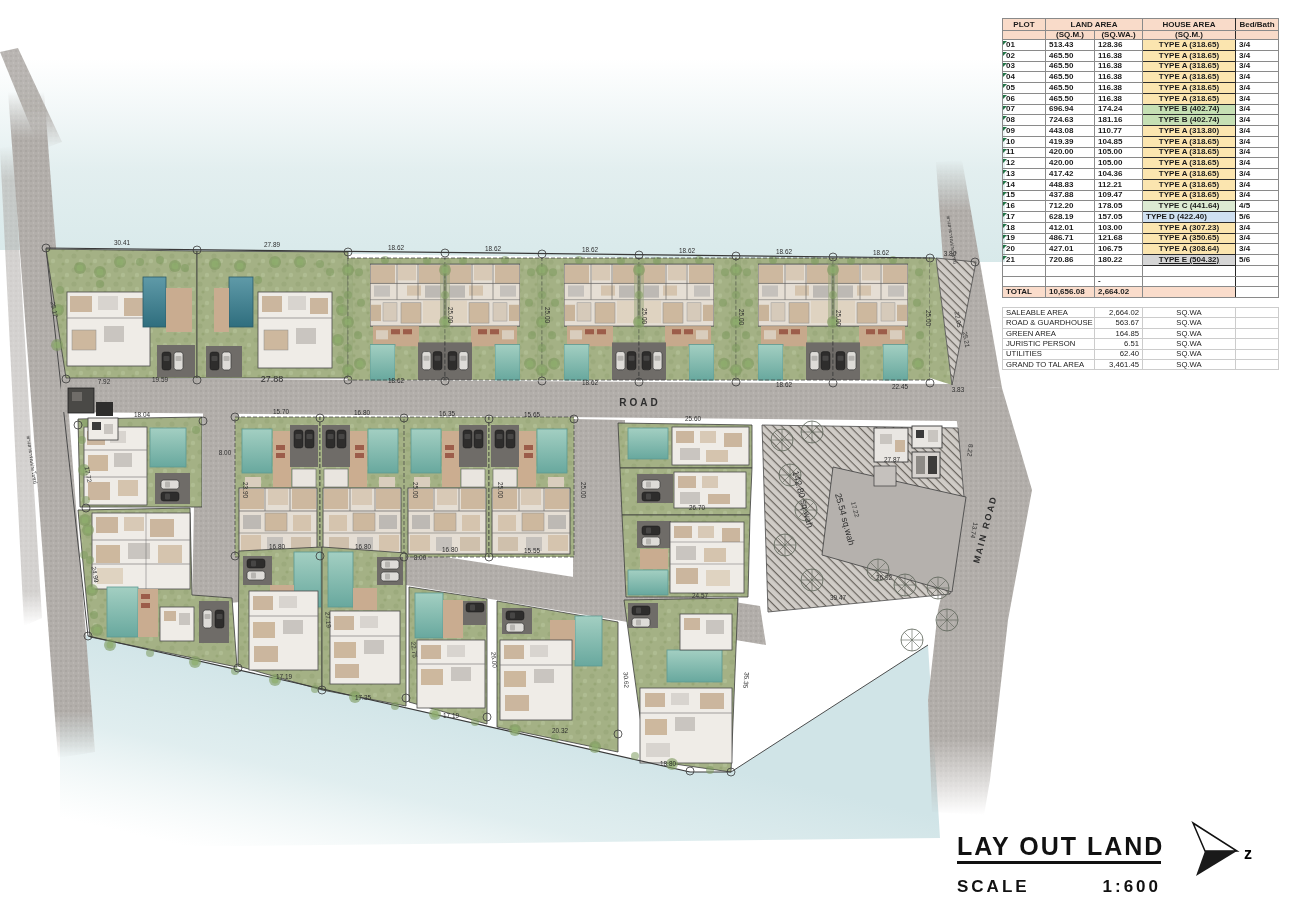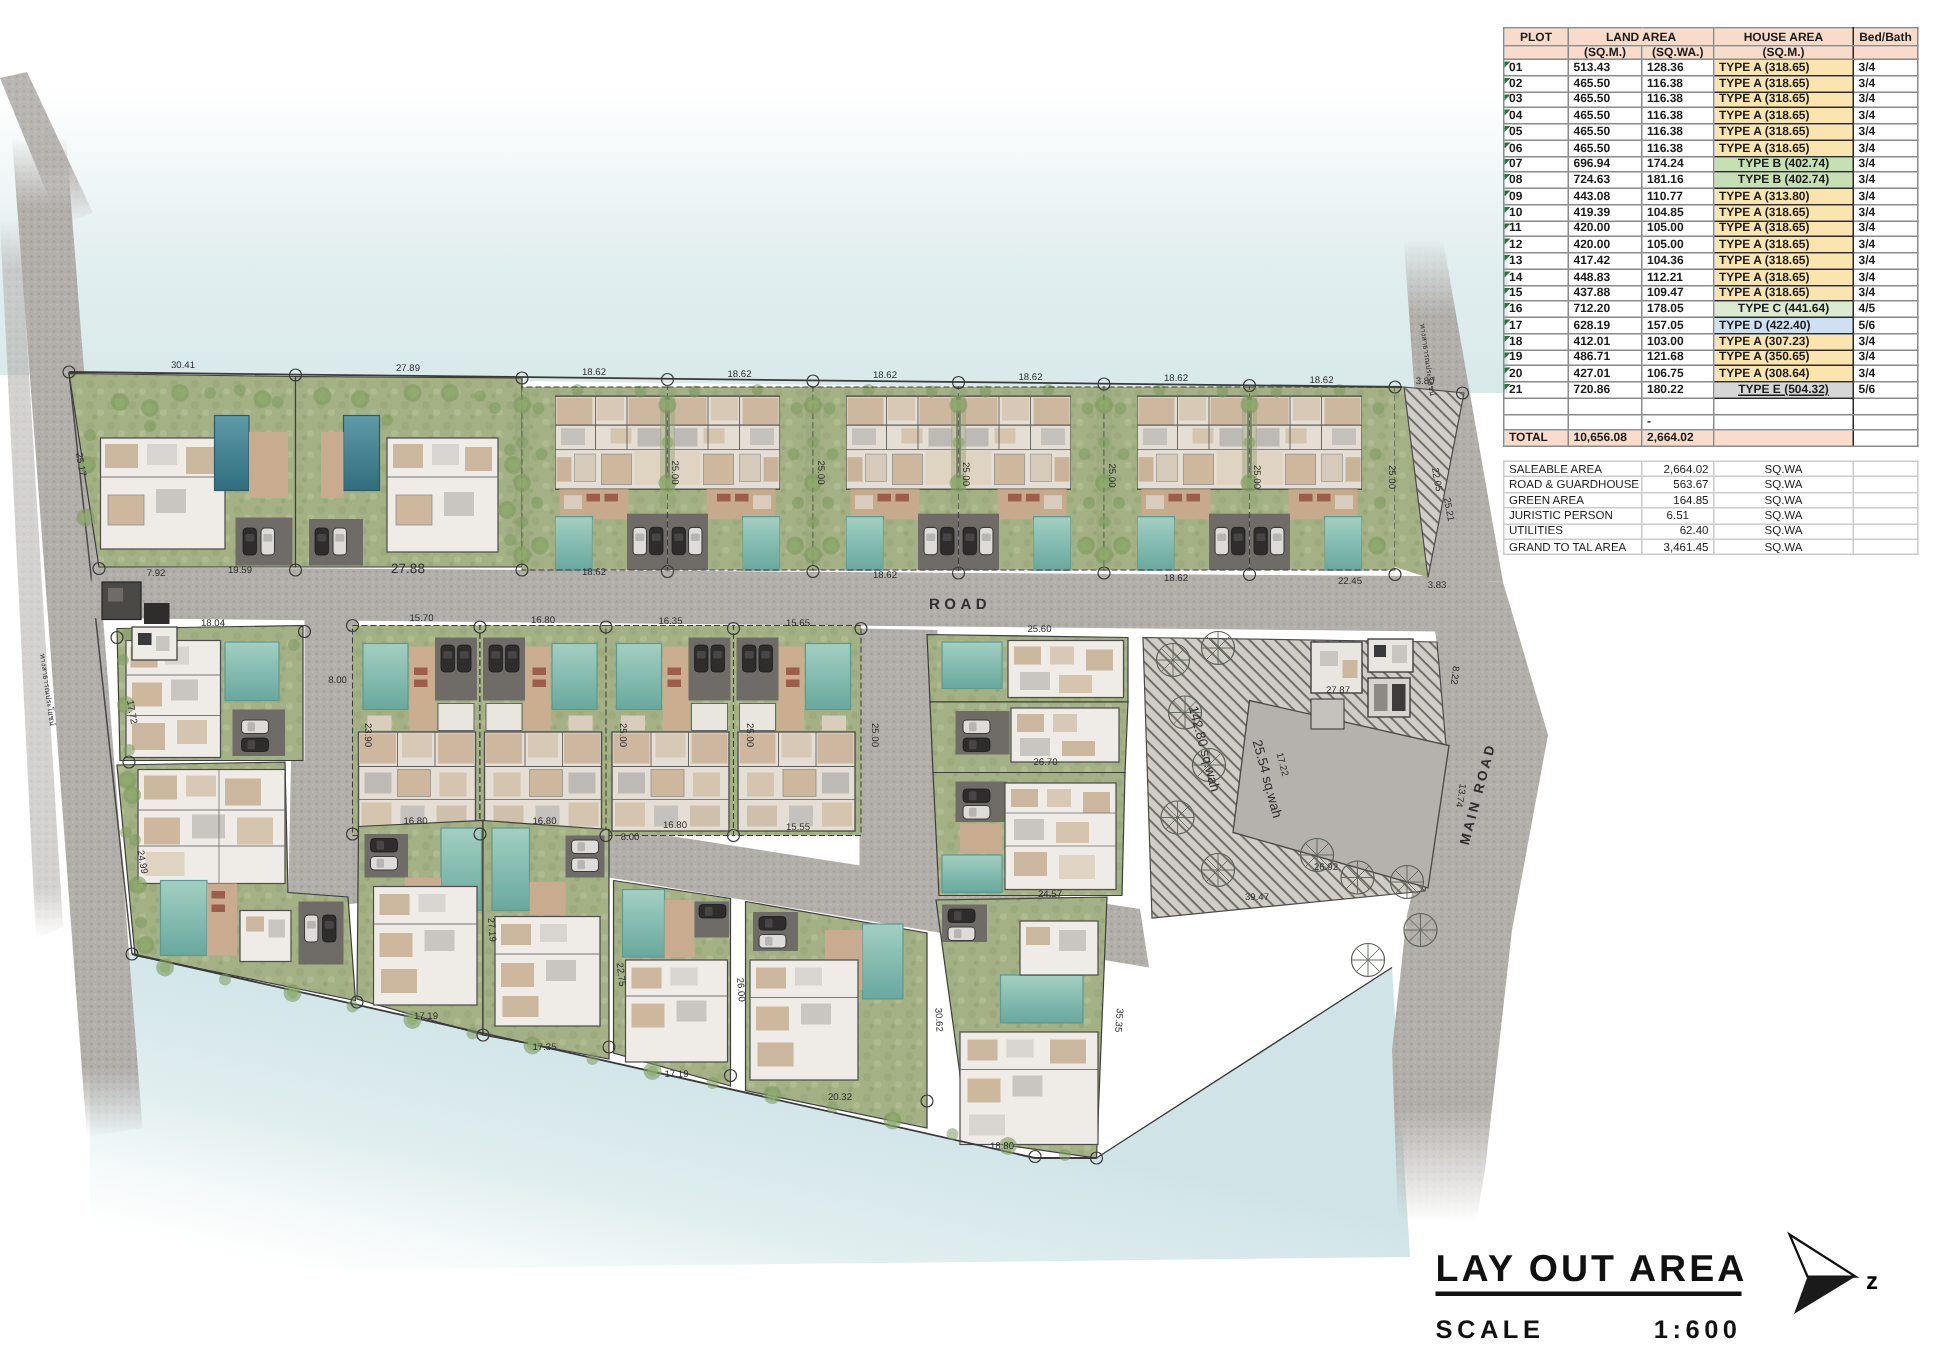--- a/index.html
+++ b/index.html
@@ -3,21 +3,21 @@
 <meta charset="utf-8">
 <style>
 html,body{margin:0;padding:0;background:#fff;}
 #page{position:relative;width:1292px;height:914px;overflow:hidden;background:#ffffff;font-family:"Liberation Sans",sans-serif;}
 #tbl{position:absolute;left:1002px;top:18px;width:276px;border-collapse:collapse;table-layout:fixed;border:1.5px solid #333;font-family:"Liberation Sans",sans-serif;font-size:8px;font-weight:bold;color:#1b1b1b;}
 #tbl td{border:1px solid #8a8a8a;padding:0 3px;line-height:1;height:10.75px;overflow:hidden;white-space:nowrap;box-sizing:border-box;}
 #tbl .hd{background:#f9dbc9;text-align:center;font-weight:bold;}
 #tbl tr.r2 td{height:9px;}
 #tbl .num{}
 #tbl .ctr{}
-#tbl .ta{background:#fbe5af;border:1px solid #2a2a2a;text-align:left;}
+#tbl .ta{background:#fbe5af;border:1px solid #2a2a2a;text-align:center;}
 #tbl .tb{background:#c6e0b4;border:1px solid #2a2a2a;text-align:center;}
 #tbl .tc{background:#dcead2;border:1px solid #2a2a2a;text-align:center;}
 #tbl .td2{background:#cfe0f1;border:1px solid #2a2a2a;text-align:left;}
 #tbl .te{background:#d6d6d6;border:1px solid #2a2a2a;text-align:center;text-decoration:underline;}
 #tbl .tot{background:#fadccb;}
 #tbl .hb{border-left:1.5px solid #2a2a2a;border-right:1.5px solid #2a2a2a;}
 #sum{position:absolute;left:1002px;top:307px;width:276px;border-collapse:collapse;table-layout:fixed;font-family:"Liberation Sans",sans-serif;font-size:7.7px;color:#1b1b1b;}
 #sum td{border:1px solid #cccccc;padding:0 3px;line-height:1;height:10.4px;white-space:nowrap;box-sizing:border-box;overflow:hidden;}
 .tri{position:absolute;width:0;height:0;border-top:4px solid #217346;border-right:4px solid transparent;}
 #wm{position:absolute;left:531px;top:420px;opacity:0.56;}
@@ -864,21 +864,21 @@
 <text x="842" y="520" transform="rotate(75 842 520)" font-size="9">25.54 sq.wah</text>
 <text x="800" y="500" transform="rotate(75 800 500)" font-size="9">142.80 sq.wah</text>
 <text x="853" y="510" transform="rotate(75 853 510)">17.22</text>
 <text x="30" y="460" transform="rotate(82 30 460)" font-size="5">ทางสาธารณประโยชน์</text>
 <text x="950" y="240" transform="rotate(82 950 240)" font-size="5">ทางสาธารณประโยชน์</text>
 </g>
 </svg>
 
 
 <div id="laytitle">
-<div style="font-size:25px;font-weight:bold;letter-spacing:2px;white-space:nowrap;">LAY OUT AREA</div>
+<div style="font-size:25px;font-weight:bold;letter-spacing:2px;white-space:nowrap;">LAY OUT LAND</div>
 <div style="width:204px;height:3px;background:#111;margin-top:0px;"></div>
 <div style="position:relative;width:204px;margin-top:13px;">
 <span style="font-size:17px;font-weight:bold;letter-spacing:3px;">SCALE</span>
 <span style="position:absolute;right:0;font-size:17px;font-weight:bold;letter-spacing:3px;">1:600</span>
 </div>
 </div>
 
 <svg width="90" height="70" viewBox="0 0 90 70" style="position:absolute;left:1178px;top:813px;">
 <polygon points="15,10 59,38 27,38" fill="#ffffff" stroke="#111" stroke-width="1.5"></polygon>
 <polygon points="27,38 59,38 18,63" fill="#1a1a1a"></polygon>
@@ -1099,21 +1099,21 @@
           <td></td>
         </tr>
 <tr>
           <td>GREEN AREA</td>
           <td style="text-align:right">164.85</td>
           <td style="text-align:center">SQ.WA</td>
           <td></td>
         </tr>
 <tr>
           <td>JURISTIC PERSON</td>
-          <td style="text-align:center">6.51</td>
+          <td style="text-align:right">6.51</td>
           <td style="text-align:center">SQ.WA</td>
           <td></td>
         </tr>
 <tr>
           <td>UTILITIES</td>
           <td style="text-align:right">62.40</td>
           <td style="text-align:center">SQ.WA</td>
           <td></td>
         </tr>
 <tr>

